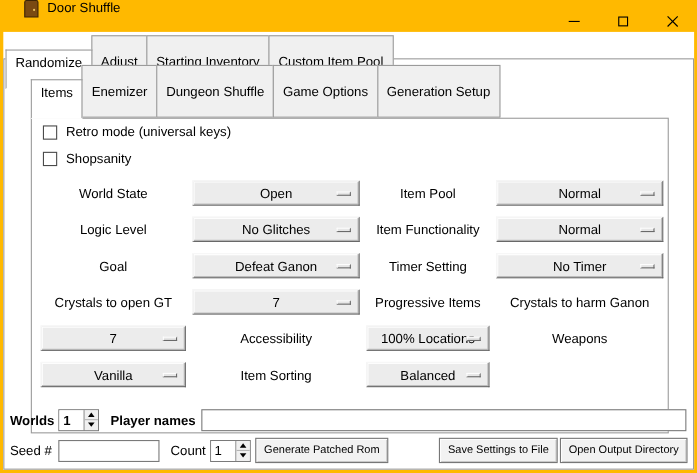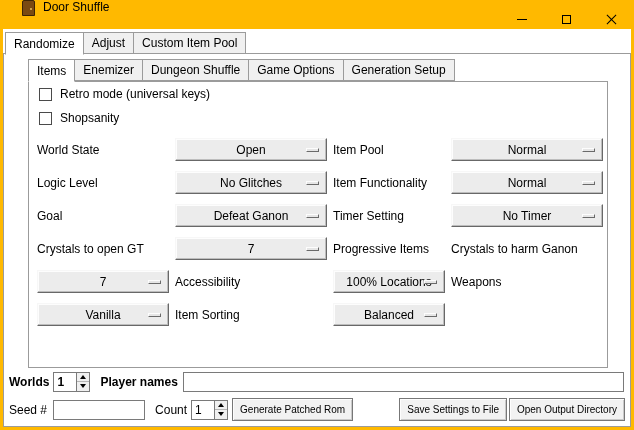--- a/index.html
+++ b/index.html
@@ -20,36 +20,36 @@
   .close-glyph { position:relative; width:11px; height:11px; }
   .close-glyph::before,.close-glyph::after { content:""; position:absolute; left:-1px; top:5px; width:13px; height:1px; background:#000; }
   .close-glyph::before { transform:rotate(45deg); }
   .close-glyph::after { transform:rotate(-45deg); }
 
   
   .content { position:absolute; top:29px; left:3px; right:3px; bottom:3px; background:#fff; }
 
   .tabs { display:flex; align-items:flex-end; position:relative; z-index:2; }
   .tabs-primary { padding:3px 0 0 2px; }
-  .tab { border:1px solid #9b9b9b; background:#f0f0f0; padding:3px 8px; margin-right:-1px; white-space:nowrap; cursor:default; }
+  .tab { border:1px solid #9b9b9b; background:#f0f0f0; padding:16px 8px; margin-right:-1px; white-space:nowrap; cursor:default; }
   .tab.selected { background:#fff; border-bottom:1px solid #fff; margin-bottom:-1px; padding-top:4px; z-index:3; position:relative; }
 
   .outer-pane { position:absolute; top:24px; left:0; right:0; bottom:0; border:1px solid #9b9b9b; background:#fff; }
 
   .tabs-secondary { padding:5px 0 0 24px; }
   .inner-pane { margin-left:24px; width:580px; height:287px; border:1px solid #9b9b9b; background:#fff; }
 
   
   .check-row { display:flex; align-items:center; height:24px; padding-left:10px; }
   .checkbox { width:13px; height:13px; background:#fff; border:1px solid #4a4a4a; margin-right:8px; flex:none; }
 
   
   .form-grid { margin-top:8px; padding-left:8px; display:grid;
                grid-template-columns:132px 152px 112px 152px; column-gap:6px; row-gap:10px; align-items:center; }
-  .opt-label { text-align:left; }
+  .opt-label { text-align:center; }
 
   .optmenu { position:relative; height:23px; background:#ececec;
              border:1px solid; border-color:#f7f7f7 #686868 #686868 #f7f7f7;
              box-shadow:inset -1px -1px 0 #bdbdbd, inset 1px 1px 0 #fdfdfd;
              display:flex; align-items:center; justify-content:center; cursor:default; }
   .opt-indicator { position:absolute; right:7px; top:9px; width:13px; height:4px; background:#e6e6e6;
                    border:1px solid; border-color:#fdfdfd #6a6a6a #6a6a6a #fdfdfd; }
 
   
   .bottom-row { position:absolute; left:5px; right:5px; display:flex; align-items:center; }
@@ -94,20 +94,21 @@
           <div class="close-glyph"></div>
         </div>
     </div>
   </div>
 
   <div class="content">
 
     <div class="tabs tabs-primary">
       <div class="tab selected">Randomize</div>
       <div class="tab">Adjust</div>
+      <div class="tab">Starting Inventory</div>
       <div class="tab">Custom Item Pool</div>
     </div>
 
     <div class="outer-pane">
 
       <div class="tabs tabs-secondary">
         <div class="tab selected">Items</div>
         <div class="tab">Enemizer</div>
         <div class="tab">Dungeon Shuffle</div>
         <div class="tab">Game Options</div>

